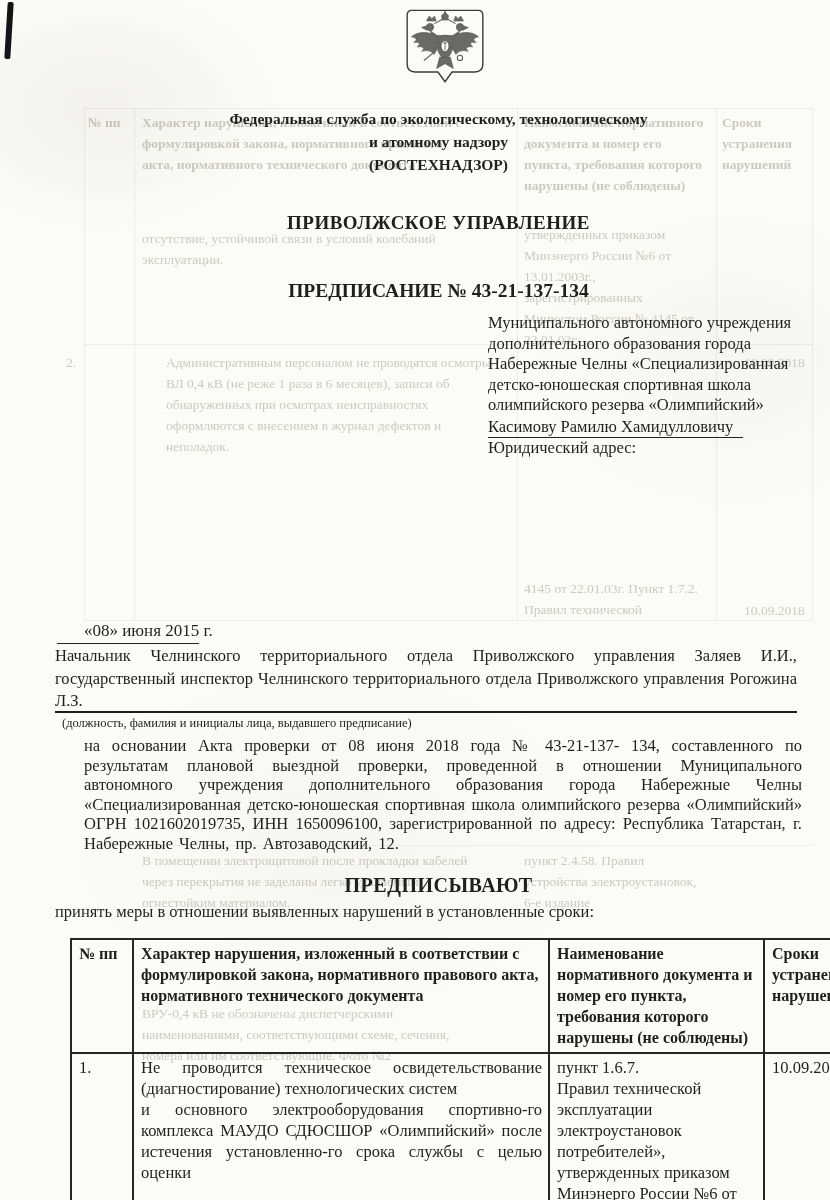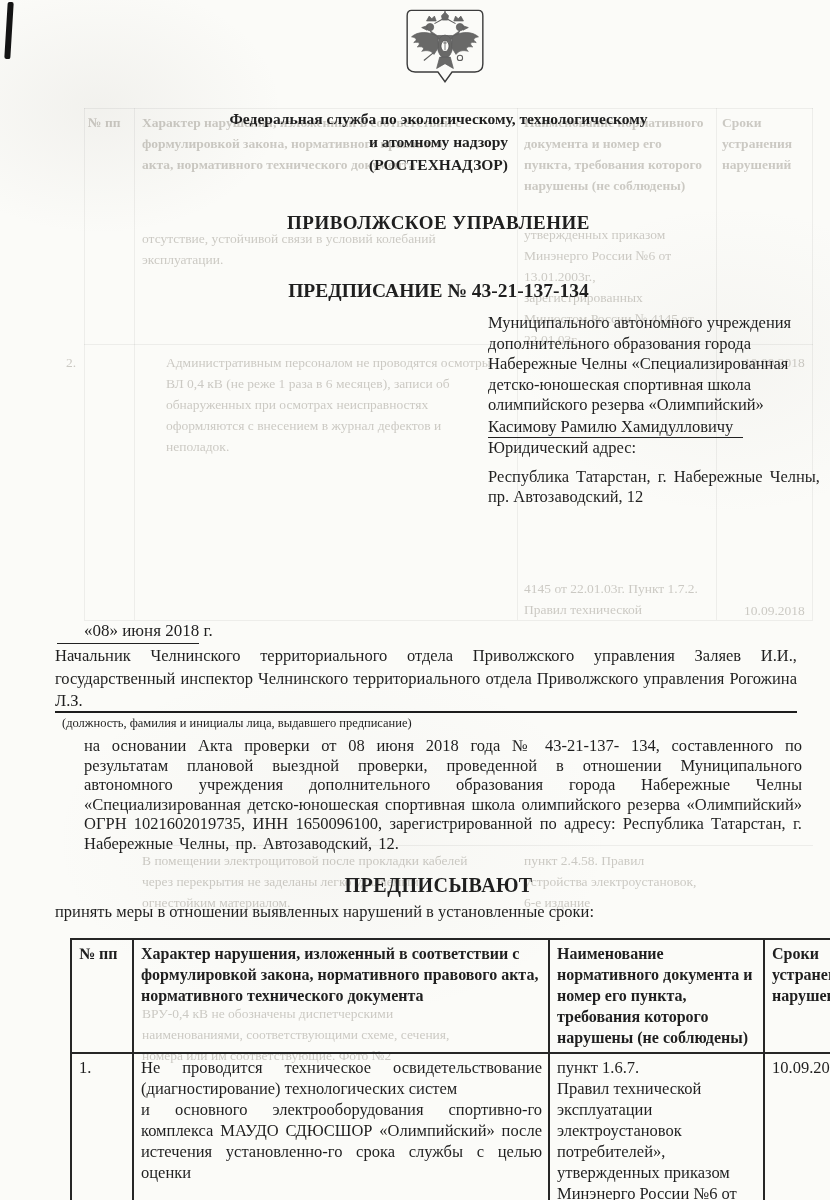--- a/index.html
+++ b/index.html
@@ -119,24 +119,23 @@
 </div>
 
 <div class="abs centered division">ПРИВОЛЖСКОЕ УПРАВЛЕНИЕ</div>
 
 <div class="abs centered doc-title">ПРЕДПИСАНИЕ № 43-21-137-134</div>
 
 <div class="abs addressee">
   <div>Муниципального автономного учреждения дополнительного образования города Набережные Челны «Специализированная детско-юношеская спортивная  школа олимпийского резерва «Олимпийский»</div>
   <div><span class="person">Касимову Рамилю Хамидулловичу</span></div>
   <div>Юридический адрес:</div>
-  <div class="addr">Республика Татарстан, г. Набережные Челны, пр. Автозаводский, 12</div>
 </div>
 
-<div class="abs date-line">«08» июня 2018 г.</div>
+<div class="abs date-line">«08» июня 2015 г.</div>
 <div class="abs date-underline"></div>
 <div class="abs officials">Начальник Челнинского территориального отдела Приволжского управления Заляев И.И., государственный инспектор Челнинского территориального отдела  Приволжского управления Рогожина Л.З.</div>
 <div class="abs officials-rule"></div>
 <div class="abs officials-caption">(должность, фамилия и инициалы лица, выдавшего предписание)</div>
 
 <div class="abs basis">на основании  Акта проверки от 08 июня 2018 года  № 43-21-137- 134, составленного по результатам плановой выездной проверки, проведенной в отношении Муниципального автономного учреждения дополнительного образования города Набережные Челны «Специализированная детско-юношеская спортивная   школа олимпийского резерва «Олимпийский»  ОГРН  1021602019735, ИНН 1650096100, зарегистрированной по адресу: Республика Татарстан, г. Набережные Челны, пр. Автозаводский, 12.</div>
 
 <div class="abs centered order-heading">ПРЕДПИСЫВАЮТ</div>
 <div class="abs order-sub">принять меры в отношении выявленных нарушений в установленные сроки:</div>
 

